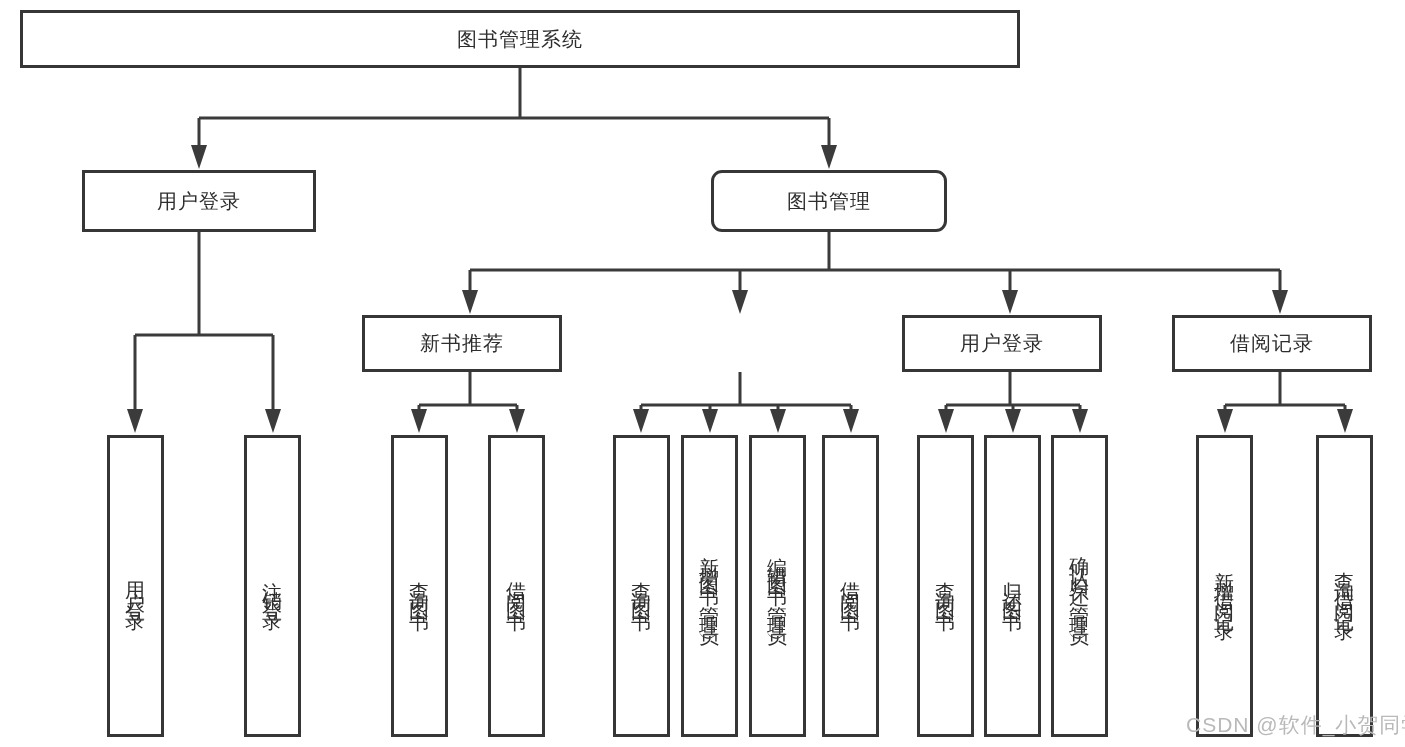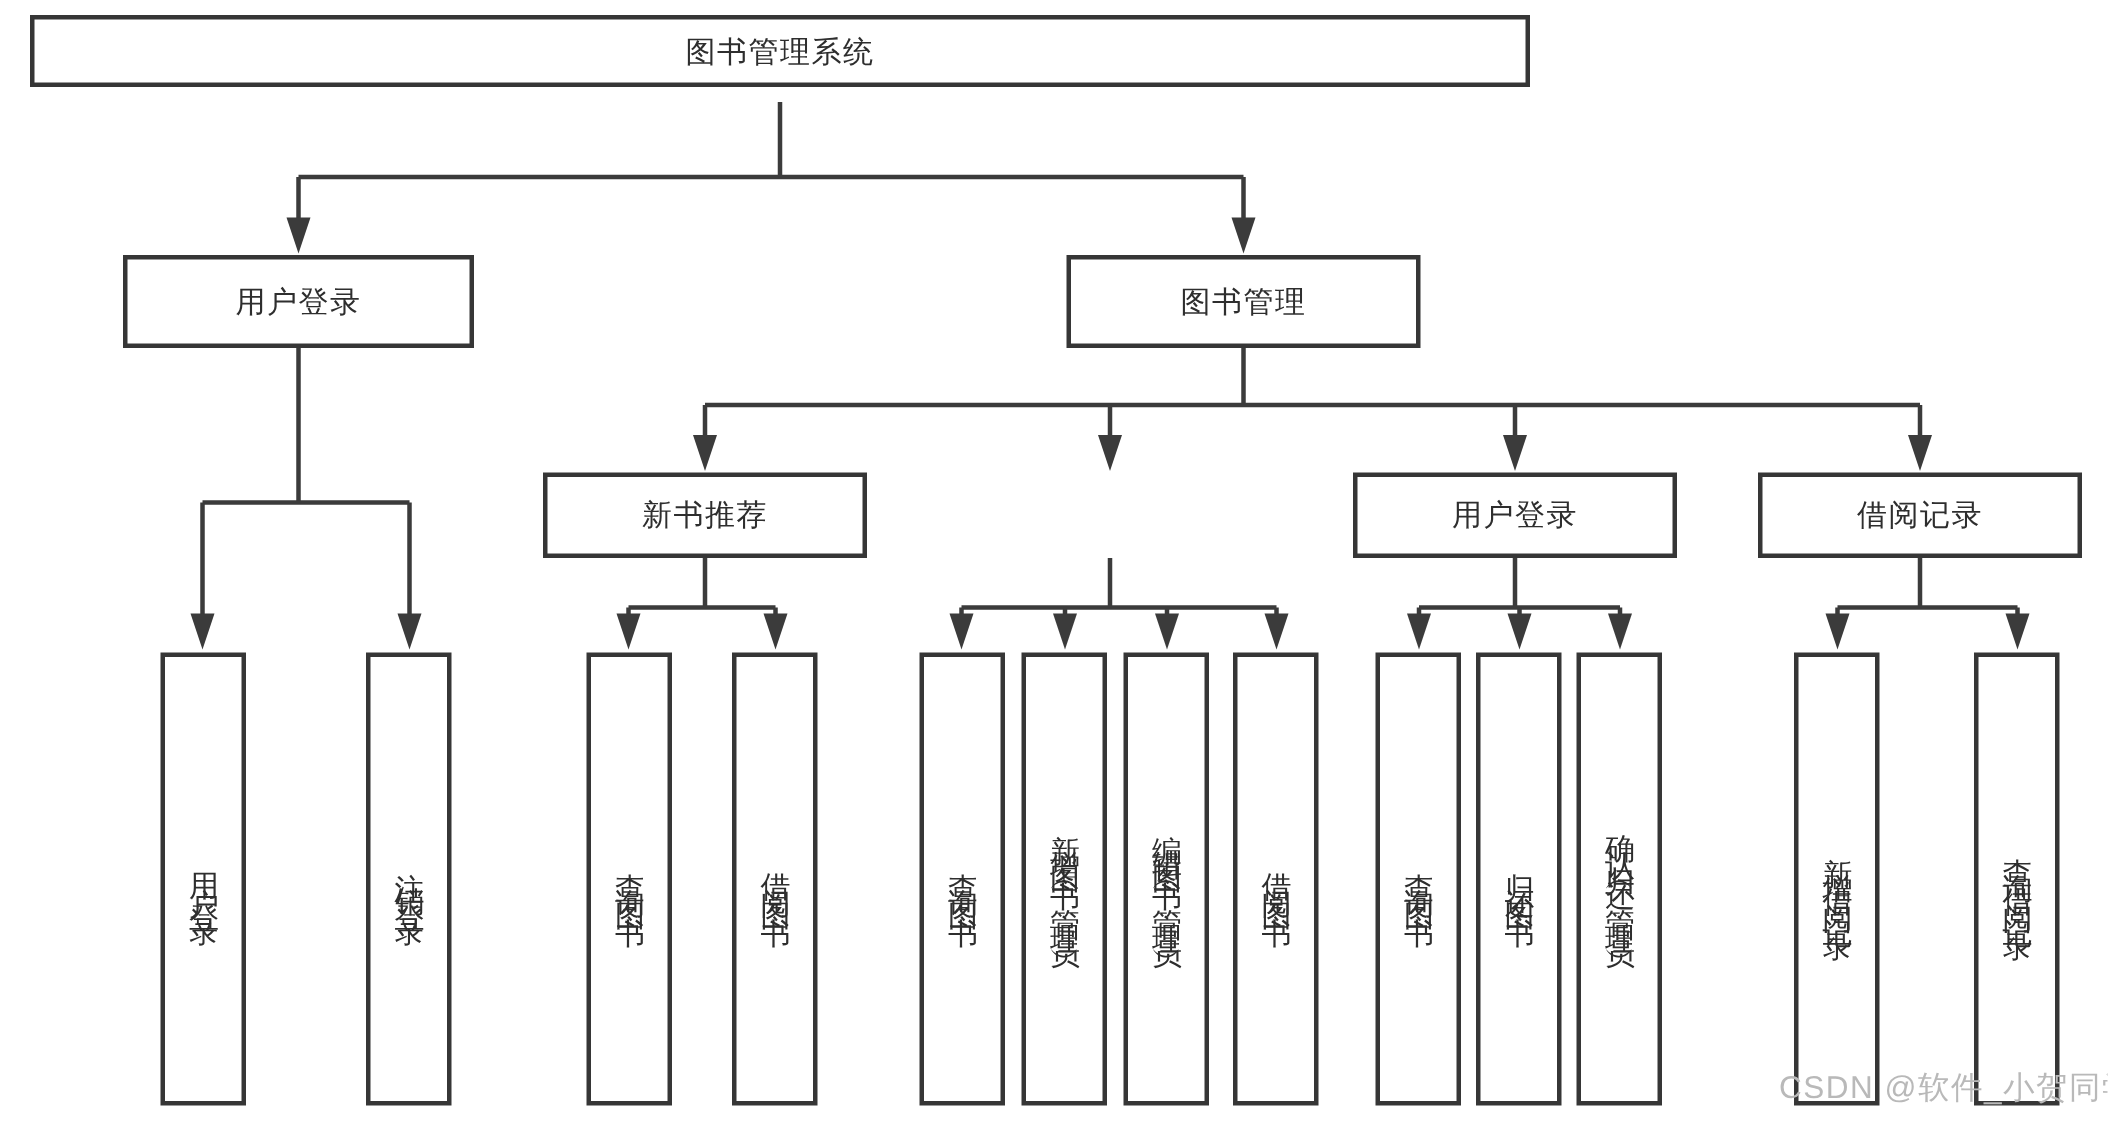--- a/index.html
+++ b/index.html
@@ -40,23 +40,23 @@
     top: 435px;
     font-size: 20px;
   }
   .vbox .vtext {
     writing-mode: vertical-rl;
     text-orientation: mixed;
     letter-spacing: 10px;
     line-height: 1;
   }
   
-  .root-box   { left: 20px;  top: 10px;  width: 1000px; height: 48px; }
+  .root-box   { left: 20px;  top: 10px;  width: 1000px; height: 58px; }
   .l2-box     { top: 170px; height: 62px; }
-  .l3-box     { top: 315px; height: 57px; width: 216px; }
+  .l3-box     { top: 315px; height: 57px; width: 200px; }
   #watermark {
     position: absolute;
     left: 1186px;
     top: 711px;
     font-size: 21px;
     color: #b9b9b9;
     letter-spacing: 1px;
     white-space: nowrap;
     z-index: 5;
   }
@@ -99,21 +99,21 @@
     </g>
   </svg>
 
   <div class="node hbox root-box">
     <span>图书管理系统</span>
   </div>
 
   <div class="node hbox l2-box" style="left:82px;width:234px;">
     <span>用户登录</span>
   </div>
-  <div class="node hbox l2-box" style="left:711px;width:236px;">
+  <div class="node hbox l2-box" style="left:711px;width:236px;border-radius:11px;">
     <span>图书管理</span>
   </div>
 
   <div class="node hbox l3-box" style="left:362px;">
     <span>新书推荐</span>
   </div>
   <div class="node hbox l3-box" style="left:902px;">
     <span>用户登录</span>
   </div>
   <div class="node hbox l3-box" style="left:1172px;">

